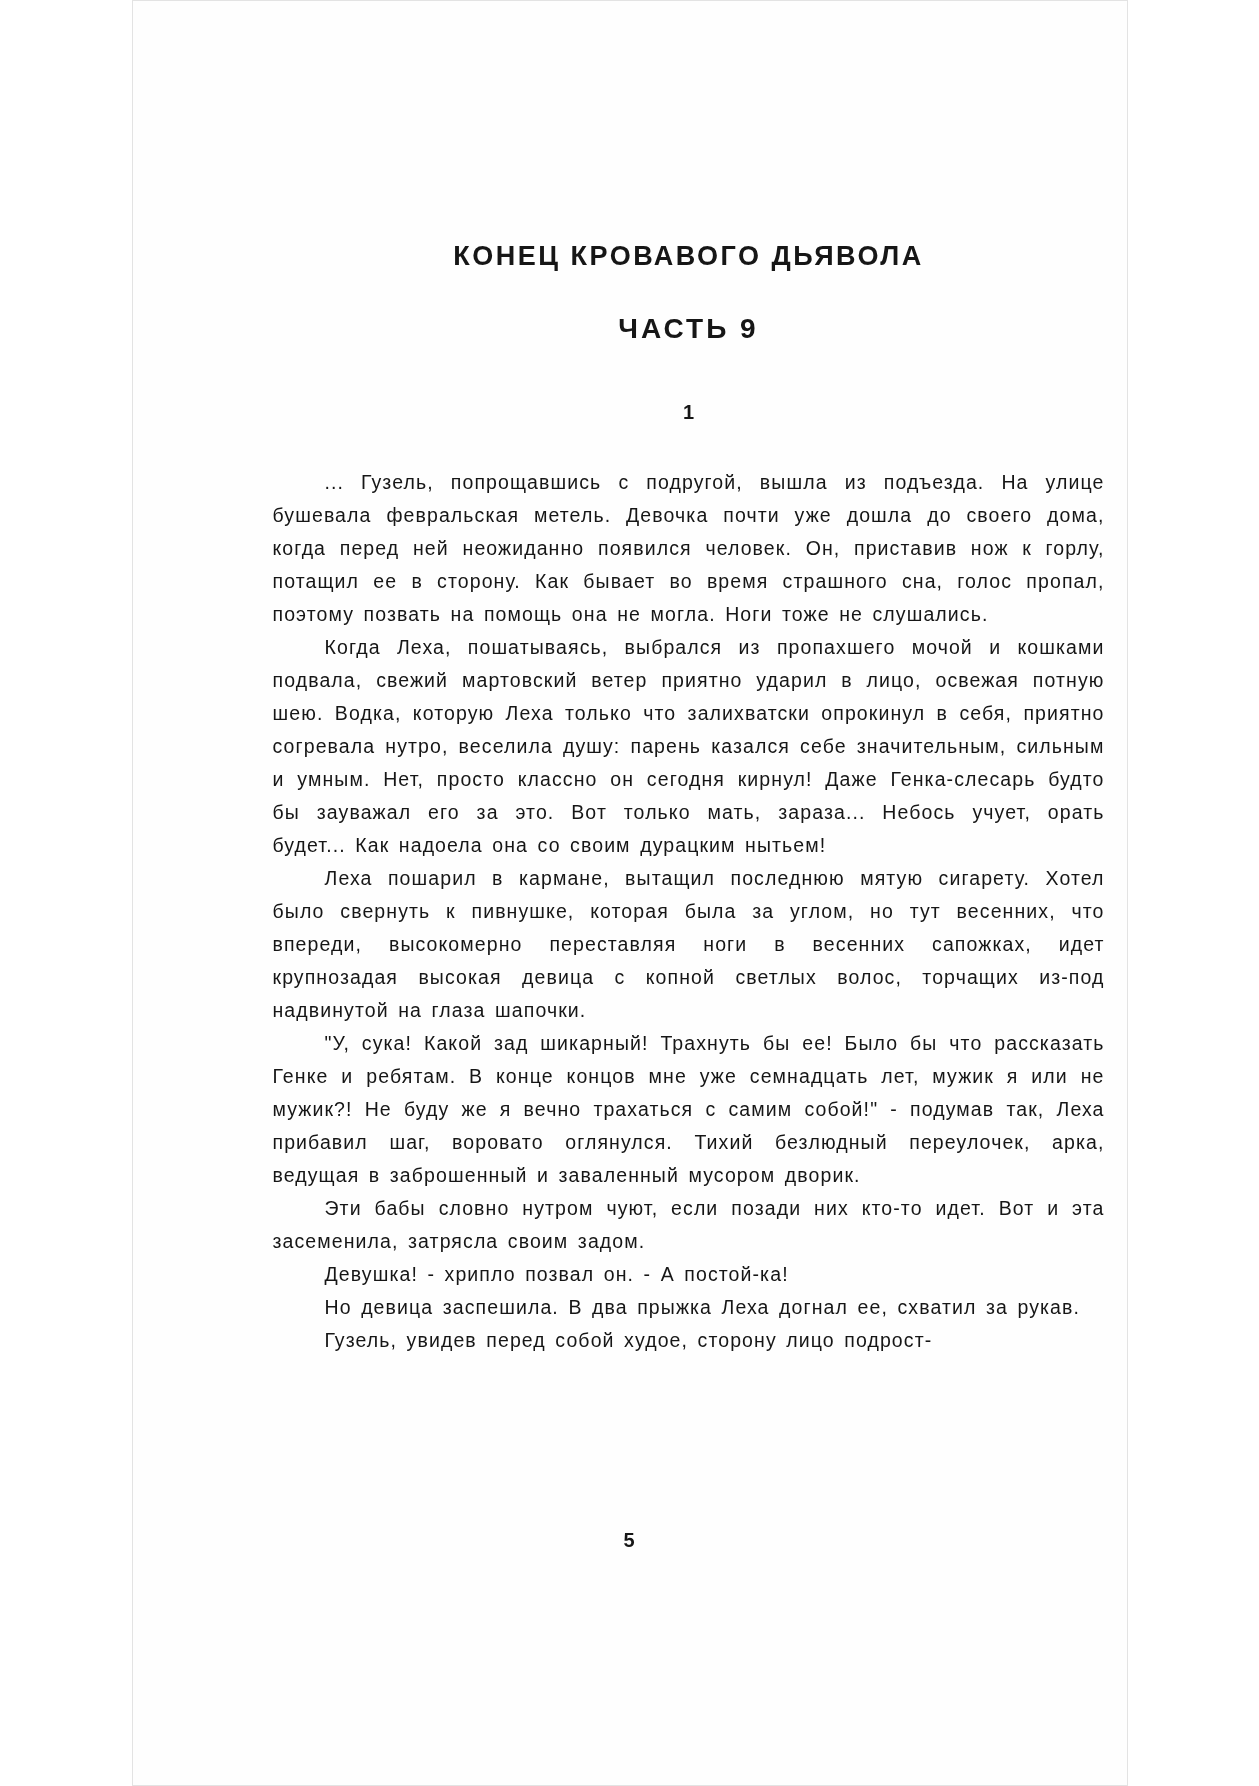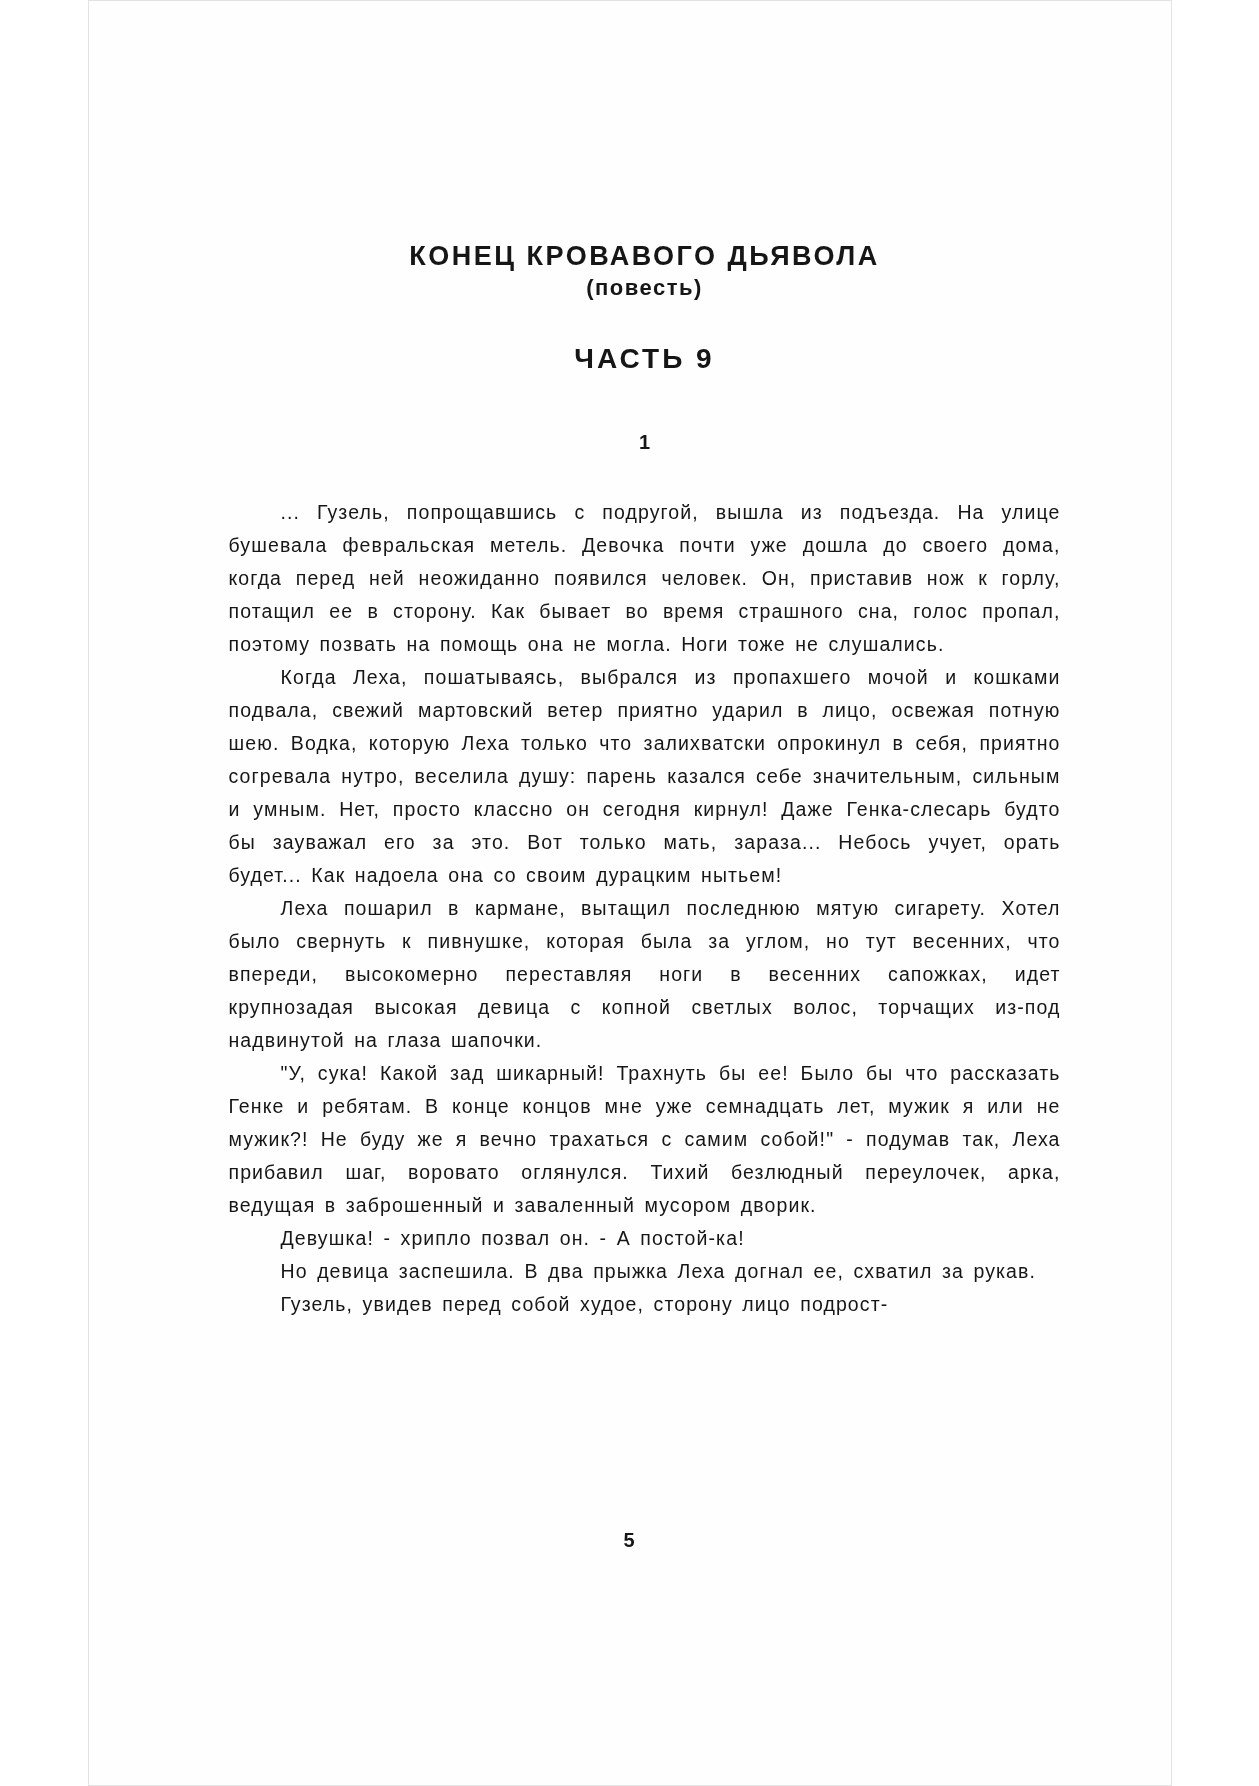--- a/index.html
+++ b/index.html
@@ -2,21 +2,21 @@
 <html><head>
 <meta charset="utf-8">
 <style>
   html, body {
     margin: 0;
     padding: 0;
     background: #ffffff;
   }
   .page {
     position: relative;
-    width: 1084px;
+    width: 996px;
     height: 1786px;
     margin: 0 auto;
     background: #fefefe;
     box-sizing: border-box;
     border: 1px solid #e3e3e3;
     font-family: "Liberation Sans", "DejaVu Sans", sans-serif;
     color: #161616;
     overflow: hidden;
   }
   .content {
@@ -77,28 +77,28 @@
     letter-spacing: 1px;
   }
 </style>
 </head>
 <body>
 
 <div class="page">
   <div class="content">
     <div class="heading-block">
       <div class="book-title">КОНЕЦ КРОВАВОГО ДЬЯВОЛА</div>
-      <div class="book-subtitle">(повесть)</div>
     </div>
     <div class="part-heading">ЧАСТЬ 9</div>
     <div class="chapter-number">1</div>
     <div class="body-text">
         <p class="para">... Гузель, попрощавшись с подругой, вышла из подъезда. На улице бушевала февральская метель. Девочка почти уже дошла до своего дома, когда перед ней неожиданно появился человек. Он, приставив нож к горлу, потащил ее в сторону. Как бывает во время страшного сна, голос пропал, поэтому позвать на помощь она не могла. Ноги тоже не слушались.</p>
         <p class="para">Когда Леха, пошатываясь, выбрался из пропахшего мочой и кошками подвала, свежий мартовский ветер приятно ударил в лицо, освежая потную шею. Водка, которую Леха только что залихватски опрокинул в себя, приятно согревала нутро, веселила душу: парень казался себе значительным, сильным и умным. Нет, просто классно он сегодня кирнул! Даже Генка-слесарь будто бы зауважал его за это. Вот только мать, зараза... Небось учует, орать будет... Как надоела она со своим дурацким нытьем!</p>
         <p class="para">Леха пошарил в кармане, вытащил последнюю мятую сигарету. Хотел было свернуть к пивнушке, которая была за углом, но тут весенних, что впереди, высокомерно переставляя ноги в весенних сапожках, идет крупнозадая высокая девица с копной светлых волос, торчащих из-под надвинутой на глаза шапочки.</p>
         <p class="para">"У, сука! Какой зад шикарный! Трахнуть бы ее! Было бы что рассказать Генке и ребятам. В конце концов мне уже семнадцать лет, мужик я или не мужик?! Не буду же я вечно трахаться с самим собой!" - подумав так, Леха прибавил шаг, воровато оглянулся. Тихий безлюдный переулочек, арка, ведущая в заброшенный и заваленный мусором дворик.</p>
+        <p class="para">Эти бабы словно нутром чуют, если позади них кто-то идет. Вот и эта засеменила, затрясла своим задом.</p>
         <p class="para">Девушка! - хрипло позвал он. - А постой-ка!</p>
         <p class="para">Но девица заспешила. В два прыжка Леха догнал ее, схватил за рукав.</p>
         <p class="para">Гузель, увидев перед собой худое, сторону лицо подрост-</p>
       </div>
   </div>
   <div class="page-number">5</div>
 </div>
 
 </body></html>

